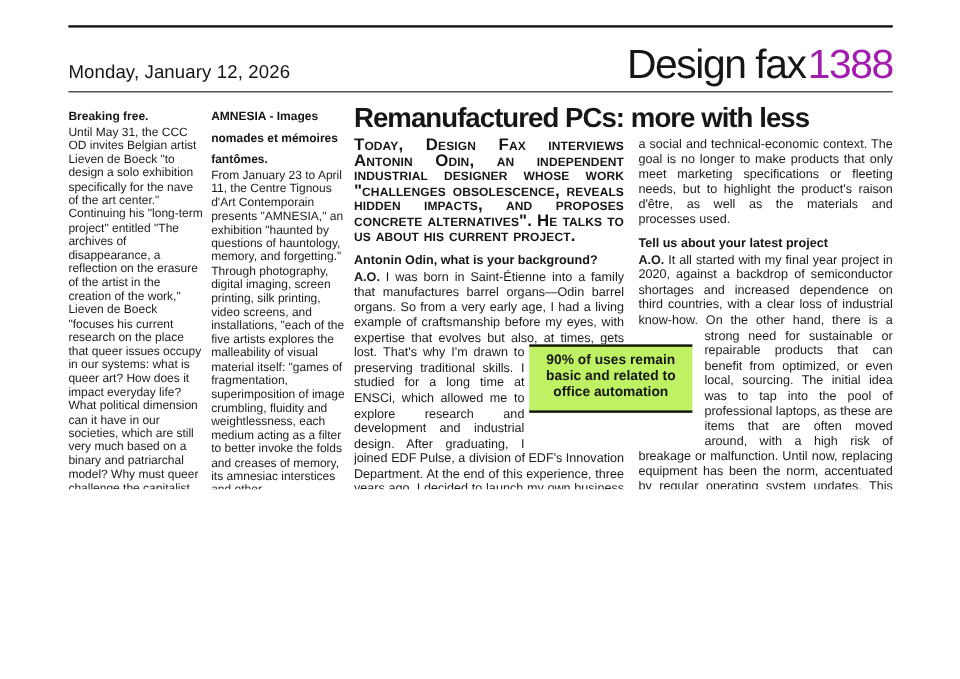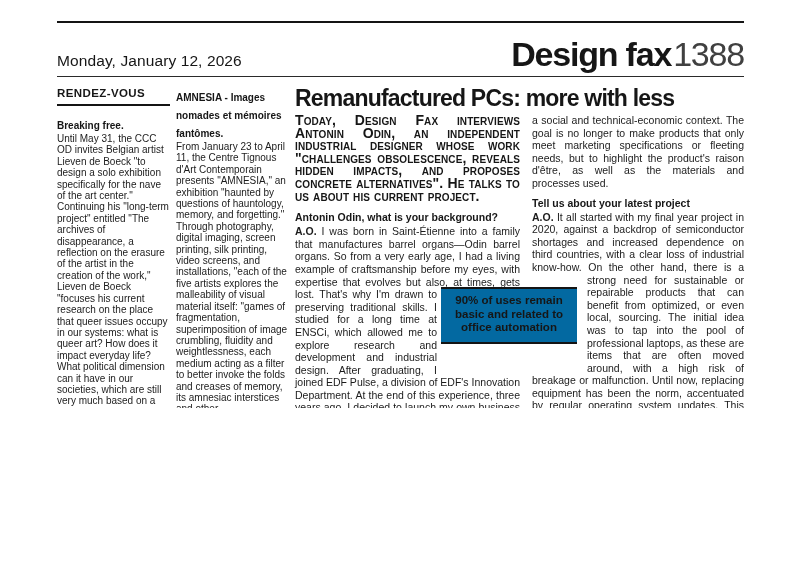--- a/index.html
+++ b/index.html
@@ -13,22 +13,22 @@
     overflow: hidden;
   }
   
   .rule-top { position:absolute; left:57px; right:56px; top:21px; border-top:2px solid #141414; }
   .header-row {
     position:absolute; left:57px; right:56px; top:26px; height:48px;
     display:flex; justify-content:space-between; align-items:flex-end;
   }
   .date { font-size:15.5px; padding-bottom:4px; letter-spacing:0.1px; }
   .brand { font-size:34px; letter-spacing:-1.2px; white-space:nowrap; }
-  .brand .name { font-weight:bold; }
-  .brand .issue { font-weight:normal; color:#404040; margin-left:2px; }
+  .brand .name { font-weight:normal; }
+  .brand .issue { font-weight:normal; color:#a21caf; margin-left:2px; }
   .rule-header { position:absolute; left:57px; right:56px; top:76px; border-top:1px solid #2a2a2a; }
 
   
   .side-col1 { position:absolute; left:57px;  top:87px; width:113px; }
   .side-col2 { position:absolute; left:176px; top:87px; width:113px; }
   .side-heading {
     font-size:11.5px; font-weight:bold; letter-spacing:0.4px;
     border-bottom:2px solid #141414; padding-bottom:5px; margin-bottom:9px;
   }
   .side-item-title { font-size:10px; font-weight:bold; line-height:11.4px; }
@@ -61,21 +61,21 @@
   }
   .qa-q { font-size:10.5px; font-weight:bold; margin:7px 0 2px; }
   .para { font-size:10.5px; line-height:12.6px; text-align:justify; color:#1b1b1b; }
   .prefix { font-weight:bold; }
   .wrap-r { float:right; width:78px; height:88px; margin-left:5px; }
   .wrap-l { float:left;  width:50px; height:100px; margin-right:5px; }
   .pull-quote {
     position:absolute; left:146px; top:205px; width:136px;
     border-top:2px solid #141414; border-bottom:2px solid #141414;
     padding:5px 1px 7px; text-align:center;
-    font-weight:bold; font-size:11.5px; line-height:13.5px; background:#0369a1;
+    font-weight:bold; font-size:11.5px; line-height:13.5px; background:#bef264;
   }
 
   
   .footer {
     position:absolute; left:295px; right:56px; top:519px;
     border-top:1px solid #2a2a2a; padding-top:6px;
     font-size:15px; font-style:italic; letter-spacing:0.4px;
     text-align:right; color:#1e1e1e;
   }
 </style>
@@ -89,21 +89,20 @@
   <div class="header-row">
     <div class="date">Monday, January 12, 2026</div>
     <div class="brand">
       <span class="name">Design fax</span><span class="issue">1388</span>
     </div>
   </div>
 
   <div class="rule-header"></div>
 
   <div class="side-col1">
-    <div class="side-heading">RENDEZ-VOUS</div>
     <div>
       <span class="side-item-title">Breaking free.</span>
       <div class="side-item-body">Until May 31, the CCC OD invites Belgian artist Lieven de Boeck "to design a solo exhibition specifically for the nave of the art center." Continuing his "long-term project" entitled "The archives of disappearance, a reflection on the erasure of the artist in the creation of the work," Lieven de Boeck "focuses his current research on the place that queer issues occupy in our systems: what is queer art? How does it impact everyday life? What political dimension can it have in our societies, which are still very much based on a binary and patriarchal model? Why must queer challenge the capitalist model in order to hope to change the way we relate to each other?" At 1 parvis Jean Germain in Tours (37).</div>
       <a href="#" class="side-link">More information</a>
     </div>
   </div>
 
   <div class="side-col2">
     <div>
       <span class="side-item-title">AMNESIA - Images nomades et mémoires fantômes.</span>

